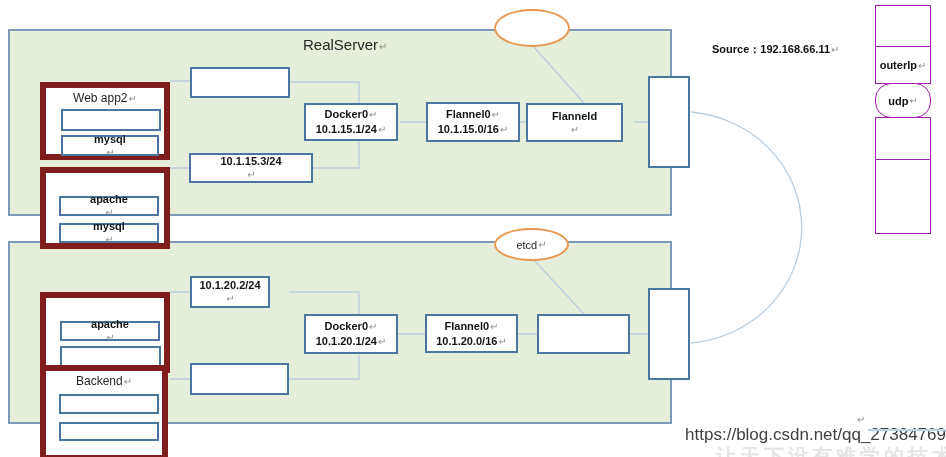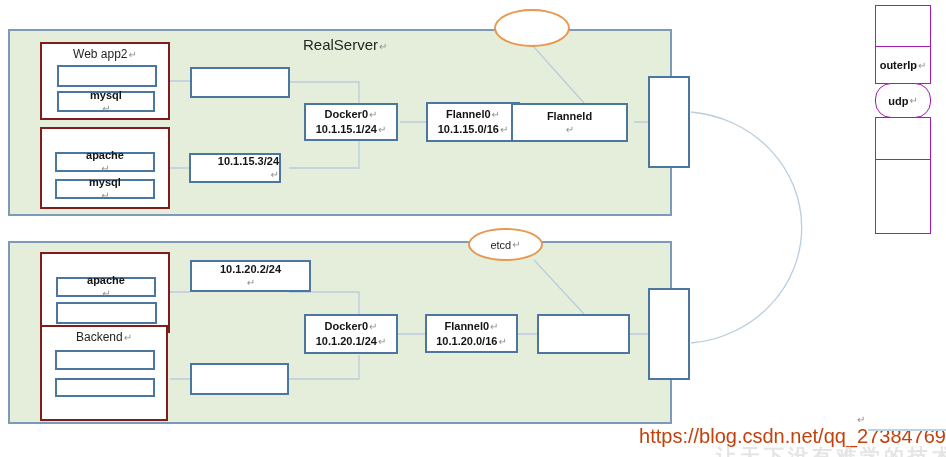--- a/index.html
+++ b/index.html
@@ -7,38 +7,38 @@
   .canvas { position:relative; width:946px; height:457px; background:#fff; overflow:hidden; }
 
   
   .wm     { position:absolute; z-index:0; white-space:nowrap; }
   .host   { position:absolute; z-index:1; background:#e4eeda; border:2px solid #7d9ab8; }
   .links  { position:absolute; left:0; top:0; z-index:2; }
   .node, .group, .ptable, .txt { position:absolute; z-index:3; }
   .ellipse { position:absolute; z-index:4; }
 
   
-  .group { background:#fff; border:2px solid #7f1d1d; }
+  .group { background:#fff; border:6px solid #7f1d1d;margin-top:40px; }
   .box   { background:#fff; border:2px solid #4a76a0; display:flex; flex-direction:column;
            align-items:center; justify-content:center; text-align:center;
            font-size:11px; font-weight:bold; color:#141414; line-height:14px; }
   .slot  { position:absolute; }
   .gtitle{ position:absolute; top:3px; left:0; right:0; text-align:center;
            font-size:12px; font-weight:normal; color:#1f1f1f; }
   .ellipse { background:#fff; border:2px solid #e8984f; border-radius:50%;
            display:flex; align-items:center; justify-content:center;
            font-size:11px; color:#1f1f1f; }
   .host-title { font-size:15px; color:#262626;margin-left:8px; }
   .pkt   { font-size:11px; font-weight:bold; color:#111; line-height:15px; white-space:nowrap; }
   .ptable{ width:56px; }
   .prow  { border:1px solid #a21caf; margin-top:-1px; background:#fff; display:flex;
            align-items:center; justify-content:center; font-size:11px; font-weight:bold; color:#111; }
   .prow:first-child { margin-top:0; }
   .cr    { color:#8f8f8f; font-weight:normal; font-size:10px; padding-left:1px; }
-  .wm-url{ right:0; top:425px; font-size:20px; color:#c2410c; }
+  .wm-url{ right:0; top:425px; font-size:17px; color:#404040; }
   .wm-tag{ left:716px; top:443px; font-size:20px; font-weight:bold; color:#e5e5e5; letter-spacing:4px; }
   .stray { font-size:11px; color:#8f8f8f; }
 </style>
 </head>
 <body>
 
 <div class="canvas">
 
   <div class="wm wm-url">https://blog.csdn.net/qq_27384769</div>
   <div class="wm wm-tag">让天下没有难学的技术</div>
@@ -62,69 +62,70 @@
     <div class="box slot" style="left:15px; top:21px; width:100px; height:22px;"></div>
     <div class="box slot" style="left:15px; top:47px; width:98px; height:21px;">mysql<span class="cr">↵</span></div>
   </div>
 
   <div class="group" style="left:40px; top:127px; width:130px; height:82px;">
     <div class="box slot" style="left:13px; top:23px; width:100px; height:20px;">apache<span class="cr">↵</span></div>
     <div class="box slot" style="left:13px; top:50px; width:100px; height:20px;">mysql<span class="cr">↵</span></div>
   </div>
 
   <div class="node box" style="left:190px; top:67px; width:100px; height:31px;"></div>
-  <div class="node box" style="left:189px; top:153px; width:92px; height:30px;align-items:flex-end;">10.1.15.3/24<span class="cr">↵</span></div>
+  <div class="node box" style="left:189px; top:153px; width:124px; height:30px;">10.1.15.3/24<span class="cr">↵</span></div>
 
   <div class="node box" style="left:304px; top:103px; width:94px; height:38px;">
     <div>Docker0<span class="cr">↵</span></div>
     <div>10.1.15.1/24<span class="cr">↵</span></div>
   </div>
 
   <div class="node box" style="left:426px; top:102px; width:94px; height:40px;">
     <div>Flannel0<span class="cr">↵</span></div>
     <div>10.1.15.0/16<span class="cr">↵</span></div>
   </div>
 
-  <div class="node box" style="left:511px; top:103px; width:117px; height:39px;">Flanneld<span class="cr">↵</span></div>
+  <div class="node box" style="left:526px; top:103px; width:97px; height:39px;">Flanneld<span class="cr">↵</span></div>
 
   <div class="node box" style="left:648px; top:76px; width:42px; height:92px;"></div>
 
   <div class="ellipse" style="left:494px; top:9px; width:76px; height:38px;"></div>
 
   <div class="group" style="left:40px; top:252px; width:130px; height:81px;">
     <div class="box slot" style="left:14px; top:23px; width:100px; height:20px;">apache<span class="cr">↵</span></div>
     <div class="box slot" style="left:14px; top:48px; width:101px; height:22px;"></div>
   </div>
 
   <div class="group" style="left:40px; top:325px; width:128px; height:96px;">
     <div class="gtitle">Backend<span class="cr">↵</span></div>
     <div class="box slot" style="left:13px; top:23px; width:100px; height:20px;"></div>
     <div class="box slot" style="left:13px; top:51px; width:100px; height:19px;"></div>
   </div>
 
-  <div class="node box" style="left:190px; top:260px; width:121px; height:32px;">10.1.20.2/24<span class="cr">↵</span></div>
+  <div class="node box" style="left:190px; top:276px; width:80px; height:32px;">10.1.20.2/24<span class="cr">↵</span></div>
   <div class="node box" style="left:190px; top:363px; width:99px; height:32px;"></div>
 
   <div class="node box" style="left:304px; top:314px; width:94px; height:40px;">
     <div>Docker0<span class="cr">↵</span></div>
     <div>10.1.20.1/24<span class="cr">↵</span></div>
   </div>
 
   <div class="node box" style="left:425px; top:314px; width:93px; height:39px;">
     <div>Flannel0<span class="cr">↵</span></div>
     <div>10.1.20.0/16<span class="cr">↵</span></div>
   </div>
 
   <div class="node box" style="left:537px; top:314px; width:93px; height:40px;"></div>
 
   <div class="node box" style="left:648px; top:288px; width:42px; height:92px;"></div>
 
-  <div class="ellipse" style="left:468px; top:228px; width:75px; height:33px;">etcd<span class="cr">↵</span></div>
+  <div class="ellipse" style="left:494px; top:228px; width:75px; height:33px;">etcd<span class="cr">↵</span></div>
 
   <div class="txt pkt" style="left:712px; top:42px;">
+    <div>Source：192.168.66.11<span class="cr">↵</span></div>
   </div>
 
   <div class="ptable" style="left:875px; top:5px;">
     <div class="prow" style="height:42px;"></div>
     <div class="prow" style="height:38px;">outerIp<span class="cr">↵</span></div>
     <div class="prow" style="height:35px;border-radius:16px;">udp<span class="cr">↵</span></div>
     <div class="prow" style="height:43px;"></div>
     <div class="prow" style="height:75px;"></div>
   </div>
 

